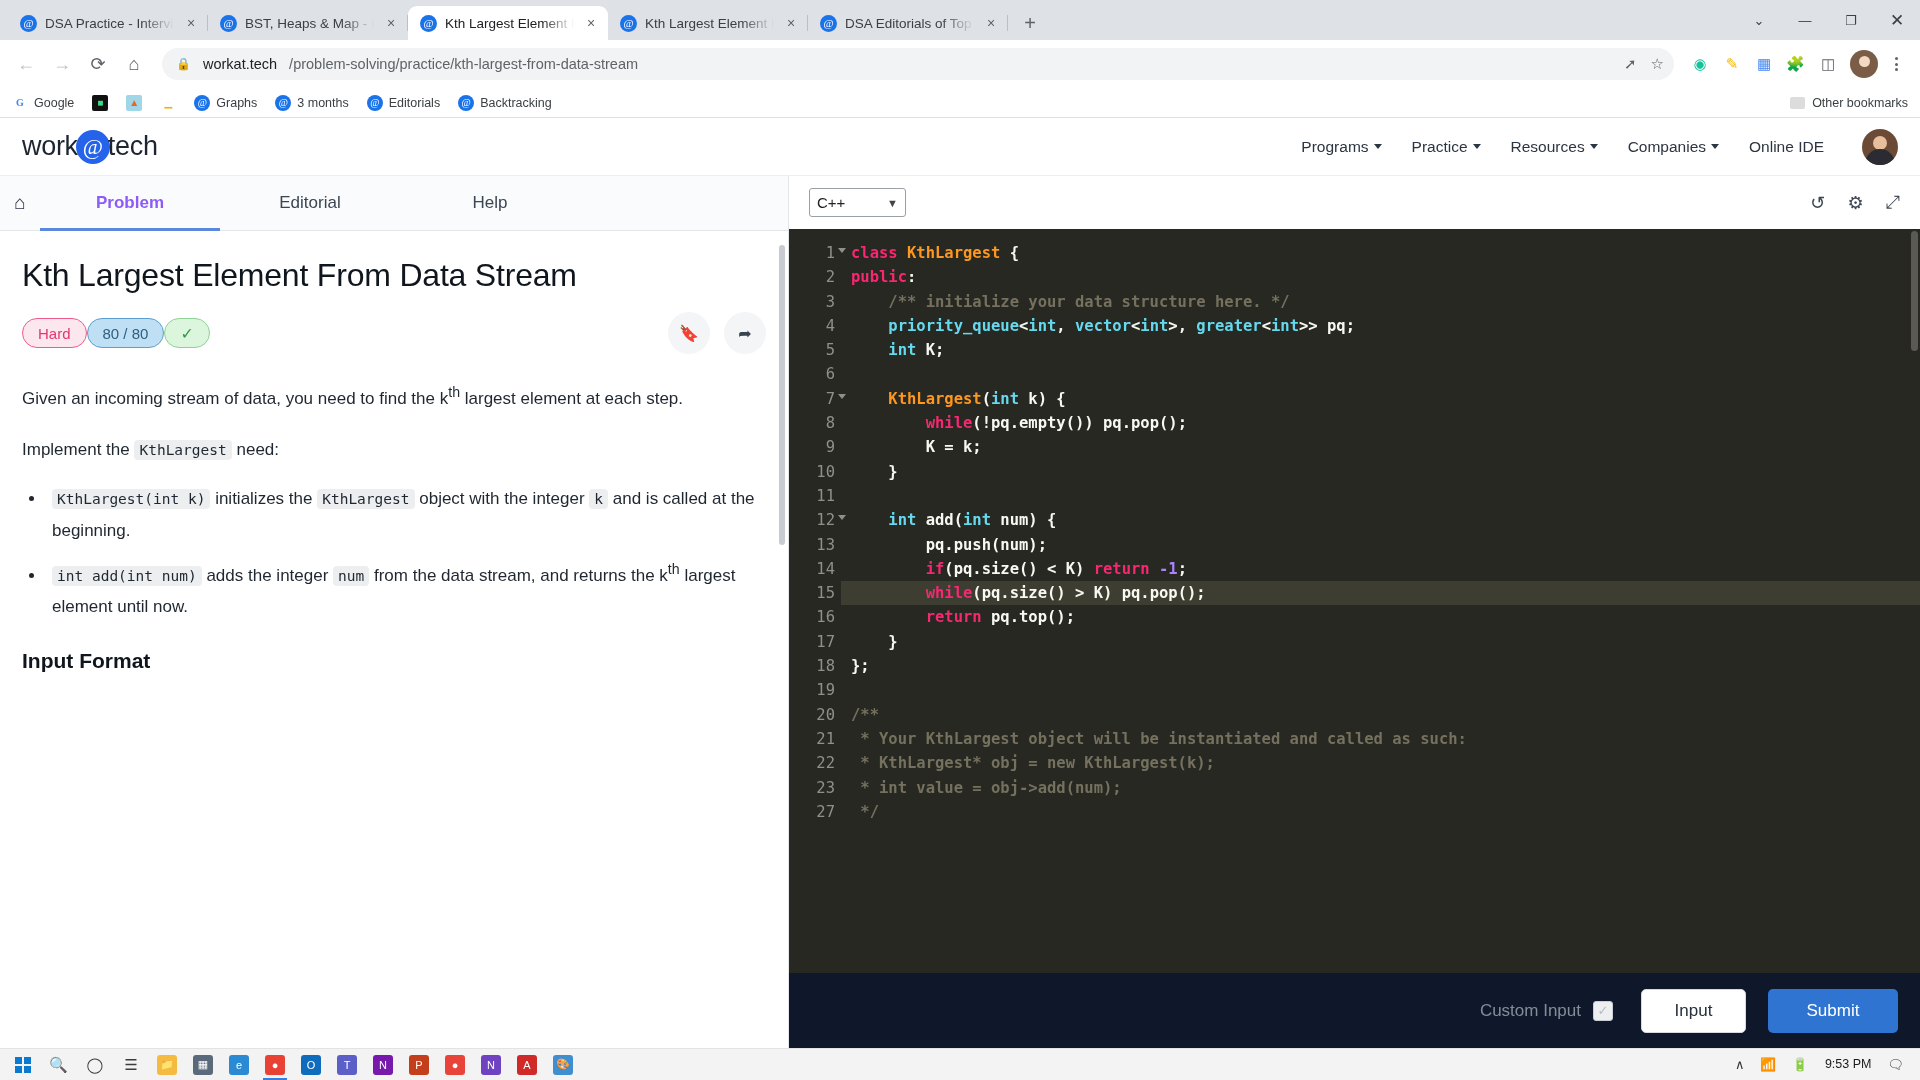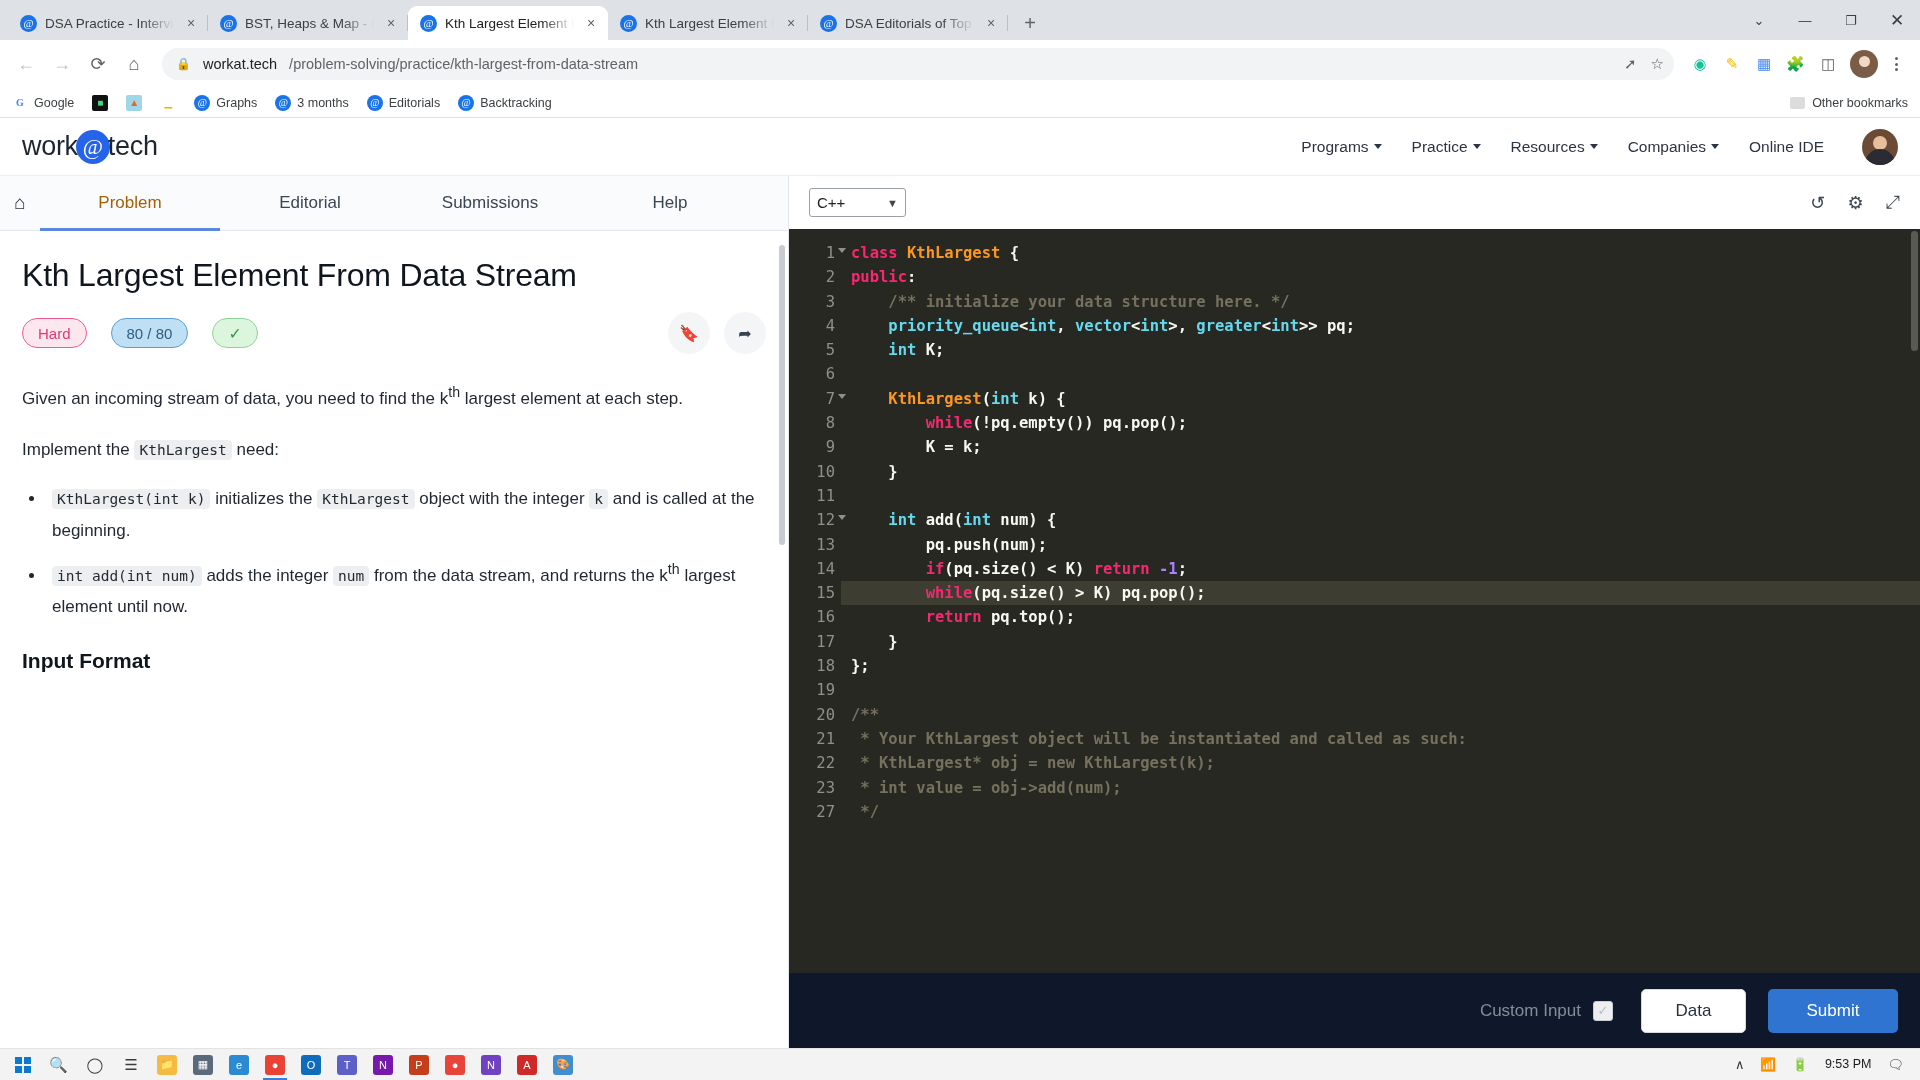--- a/index.html
+++ b/index.html
@@ -122,28 +122,28 @@
 
   
   .left-pane { width:789px; display:flex; flex-direction:column; min-height:0;
     border-right:1px solid #e3e6ea; background:#fff; }
   .tabs-row { height:55px; display:flex; align-items:stretch; background:#fafbfc;
     border-bottom:1px solid #e3e6ea; }
   .home-tab { width:40px; display:flex; align-items:center; justify-content:center;
     color:#2c3542; font-size:19px; }
   .ptab { width:180px; display:flex; align-items:center; justify-content:center;
     font-size:17px; color:#3b4654; position:relative; }
-  .ptab.active { color:#a16207; font-weight:400; }
+  .ptab.active { color:#8b5cf6; font-weight:700; }
   .ptab.active::after{content:"";position:absolute;left:0;right:0;bottom:-1px;height:3px;
     background:#5b87dd;}
 
   .problem-body { flex:1 1 auto; overflow:hidden; position:relative; padding:26px 22px 0 22px;
     background:#fff; color:#1f2730; }
   .problem-title { font-size:32px; font-weight:400; color:#10161d; letter-spacing:-0.2px; }
-  .badges { display:flex; align-items:center; gap:24px; margin-top:18px; }
+  .badges { display:flex; align-items:center; gap:0; margin-top:18px; }
   .badge { height:30px; display:flex; align-items:center; padding:0 15px;
     border-radius:15px; font-size:15px; }
   .badge.hard { background:#fde7ee; border:1px solid #ef5a8c; color:#e1386f; }
   .badge.score { background:#bfdff4; border:1px solid #5a9fd0; color:#2e5f80; }
   .badge.solved { background:#dcf5dd; border:1px solid #8fd296; color:#2e9c44; font-size:16px; }
   .act-btns { margin-left:auto; display:flex; gap:14px; }
   .act-btn { width:42px;height:42px;border-radius:21px;background:#f4f5f7;
     display:flex;align-items:center;justify-content:center;color:#394451;font-size:16px; }
 
   .para { font-size:17px; line-height:1.75; margin-top:26px; color:#1f2730; }
@@ -361,21 +361,20 @@
       </div>
     </div>
 
     <div class="work">
 
       <div class="left-pane">
         <div class="tabs-row">
           <div class="home-tab">⌂</div>
           <div class="ptab active">Problem</div>
           <div class="ptab">Editorial</div>
-          <div class="ptab">Submissions</div>
           <div class="ptab">Help</div>
         </div>
 
         <div class="problem-body">
           <div class="pane-scroll"></div>
 
           <div class="problem-title">Kth Largest Element From Data Stream</div>
 
           <div class="badges">
             <div class="badge hard">Hard</div>
@@ -444,21 +443,21 @@
             </div>
           <div class="code" id="codearea"><div class="line"><span class="k">class</span> <span class="cl">KthLargest</span> {</div><div class="line"><span class="k">public</span>:</div><div class="line"><span class="cm">    /** initialize your data structure here. */</span></div><div class="line">    <span class="ty">priority_queue</span>&lt;<span class="ty">int</span>, <span class="ty">vector</span>&lt;<span class="ty">int</span>&gt;, <span class="ty">greater</span>&lt;<span class="ty">int</span>&gt;&gt; pq;</div><div class="line">    <span class="ty">int</span> K;</div><div class="line">&nbsp;</div><div class="line">    <span class="cl">KthLargest</span>(<span class="ty">int</span> k) {</div><div class="line">        <span class="k">while</span>(!pq.empty()) pq.pop();</div><div class="line">        K = k;</div><div class="line">    }</div><div class="line">&nbsp;</div><div class="line">    <span class="ty">int</span> add(<span class="ty">int</span> num) {</div><div class="line">        pq.push(num);</div><div class="line">        <span class="k">if</span>(pq.size() &lt; K) <span class="k">return</span> <span class="nu">-1</span>;</div><div class="line hl">        <span class="k">while</span>(pq.size() &gt; K) pq.pop();</div><div class="line">        <span class="k">return</span> pq.top();</div><div class="line">    }</div><div class="line">};</div><div class="line">&nbsp;</div><div class="line"><span class="cm">/**</span></div><div class="line"><span class="cm"> * Your KthLargest object will be instantiated and called as such:</span></div><div class="line"><span class="cm"> * KthLargest* obj = new KthLargest(k);</span></div><div class="line"><span class="cm"> * int value = obj-&gt;add(num);</span></div><div class="line"><span class="cm"> */</span></div></div>
           <div class="code-scroll-v"></div>
         </div>
 
         <div class="editor-bottom">
           <div class="custom-input">
             <span>Custom Input</span>
             <span class="cbox">✓</span>
           </div>
-          <div class="btn-test">Data</div>
+          <div class="btn-test">Input</div>
           <div class="btn-submit">Submit</div>
         </div>
       </div>
     </div>
   </div>
 </div>
 
 <div class="taskbar">
   <div class="tb-item">
     <span class="win-logo">

